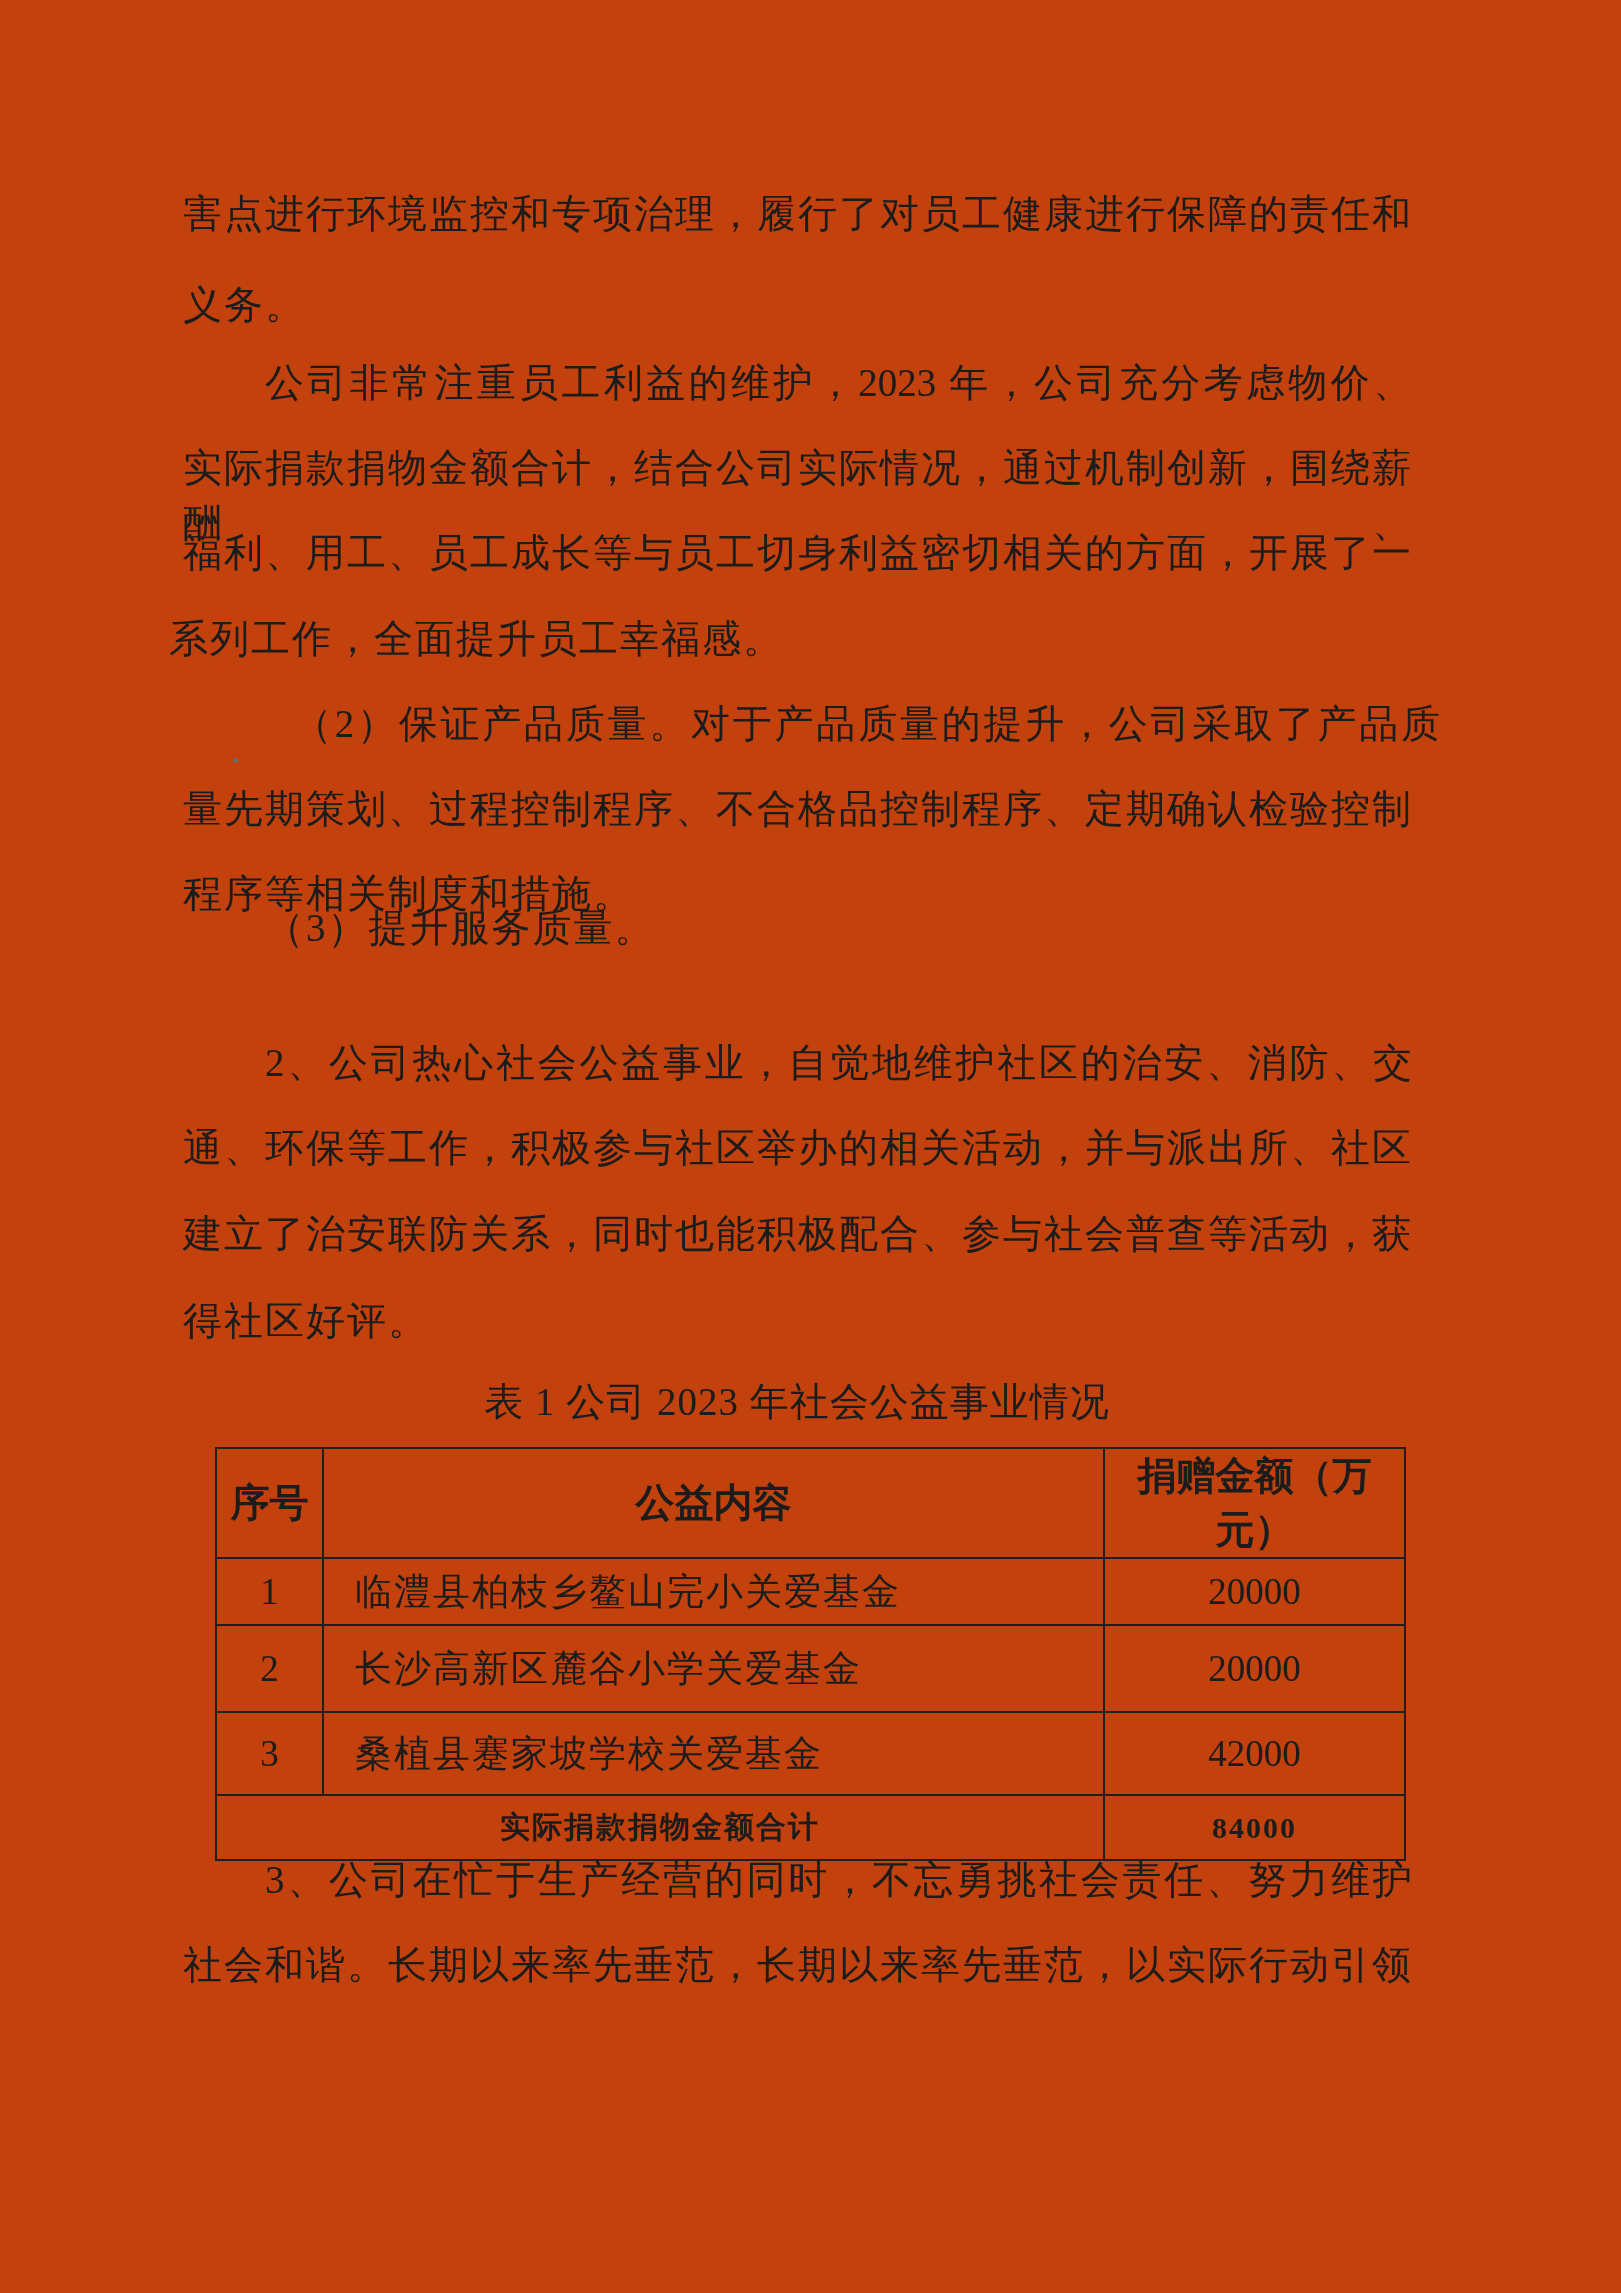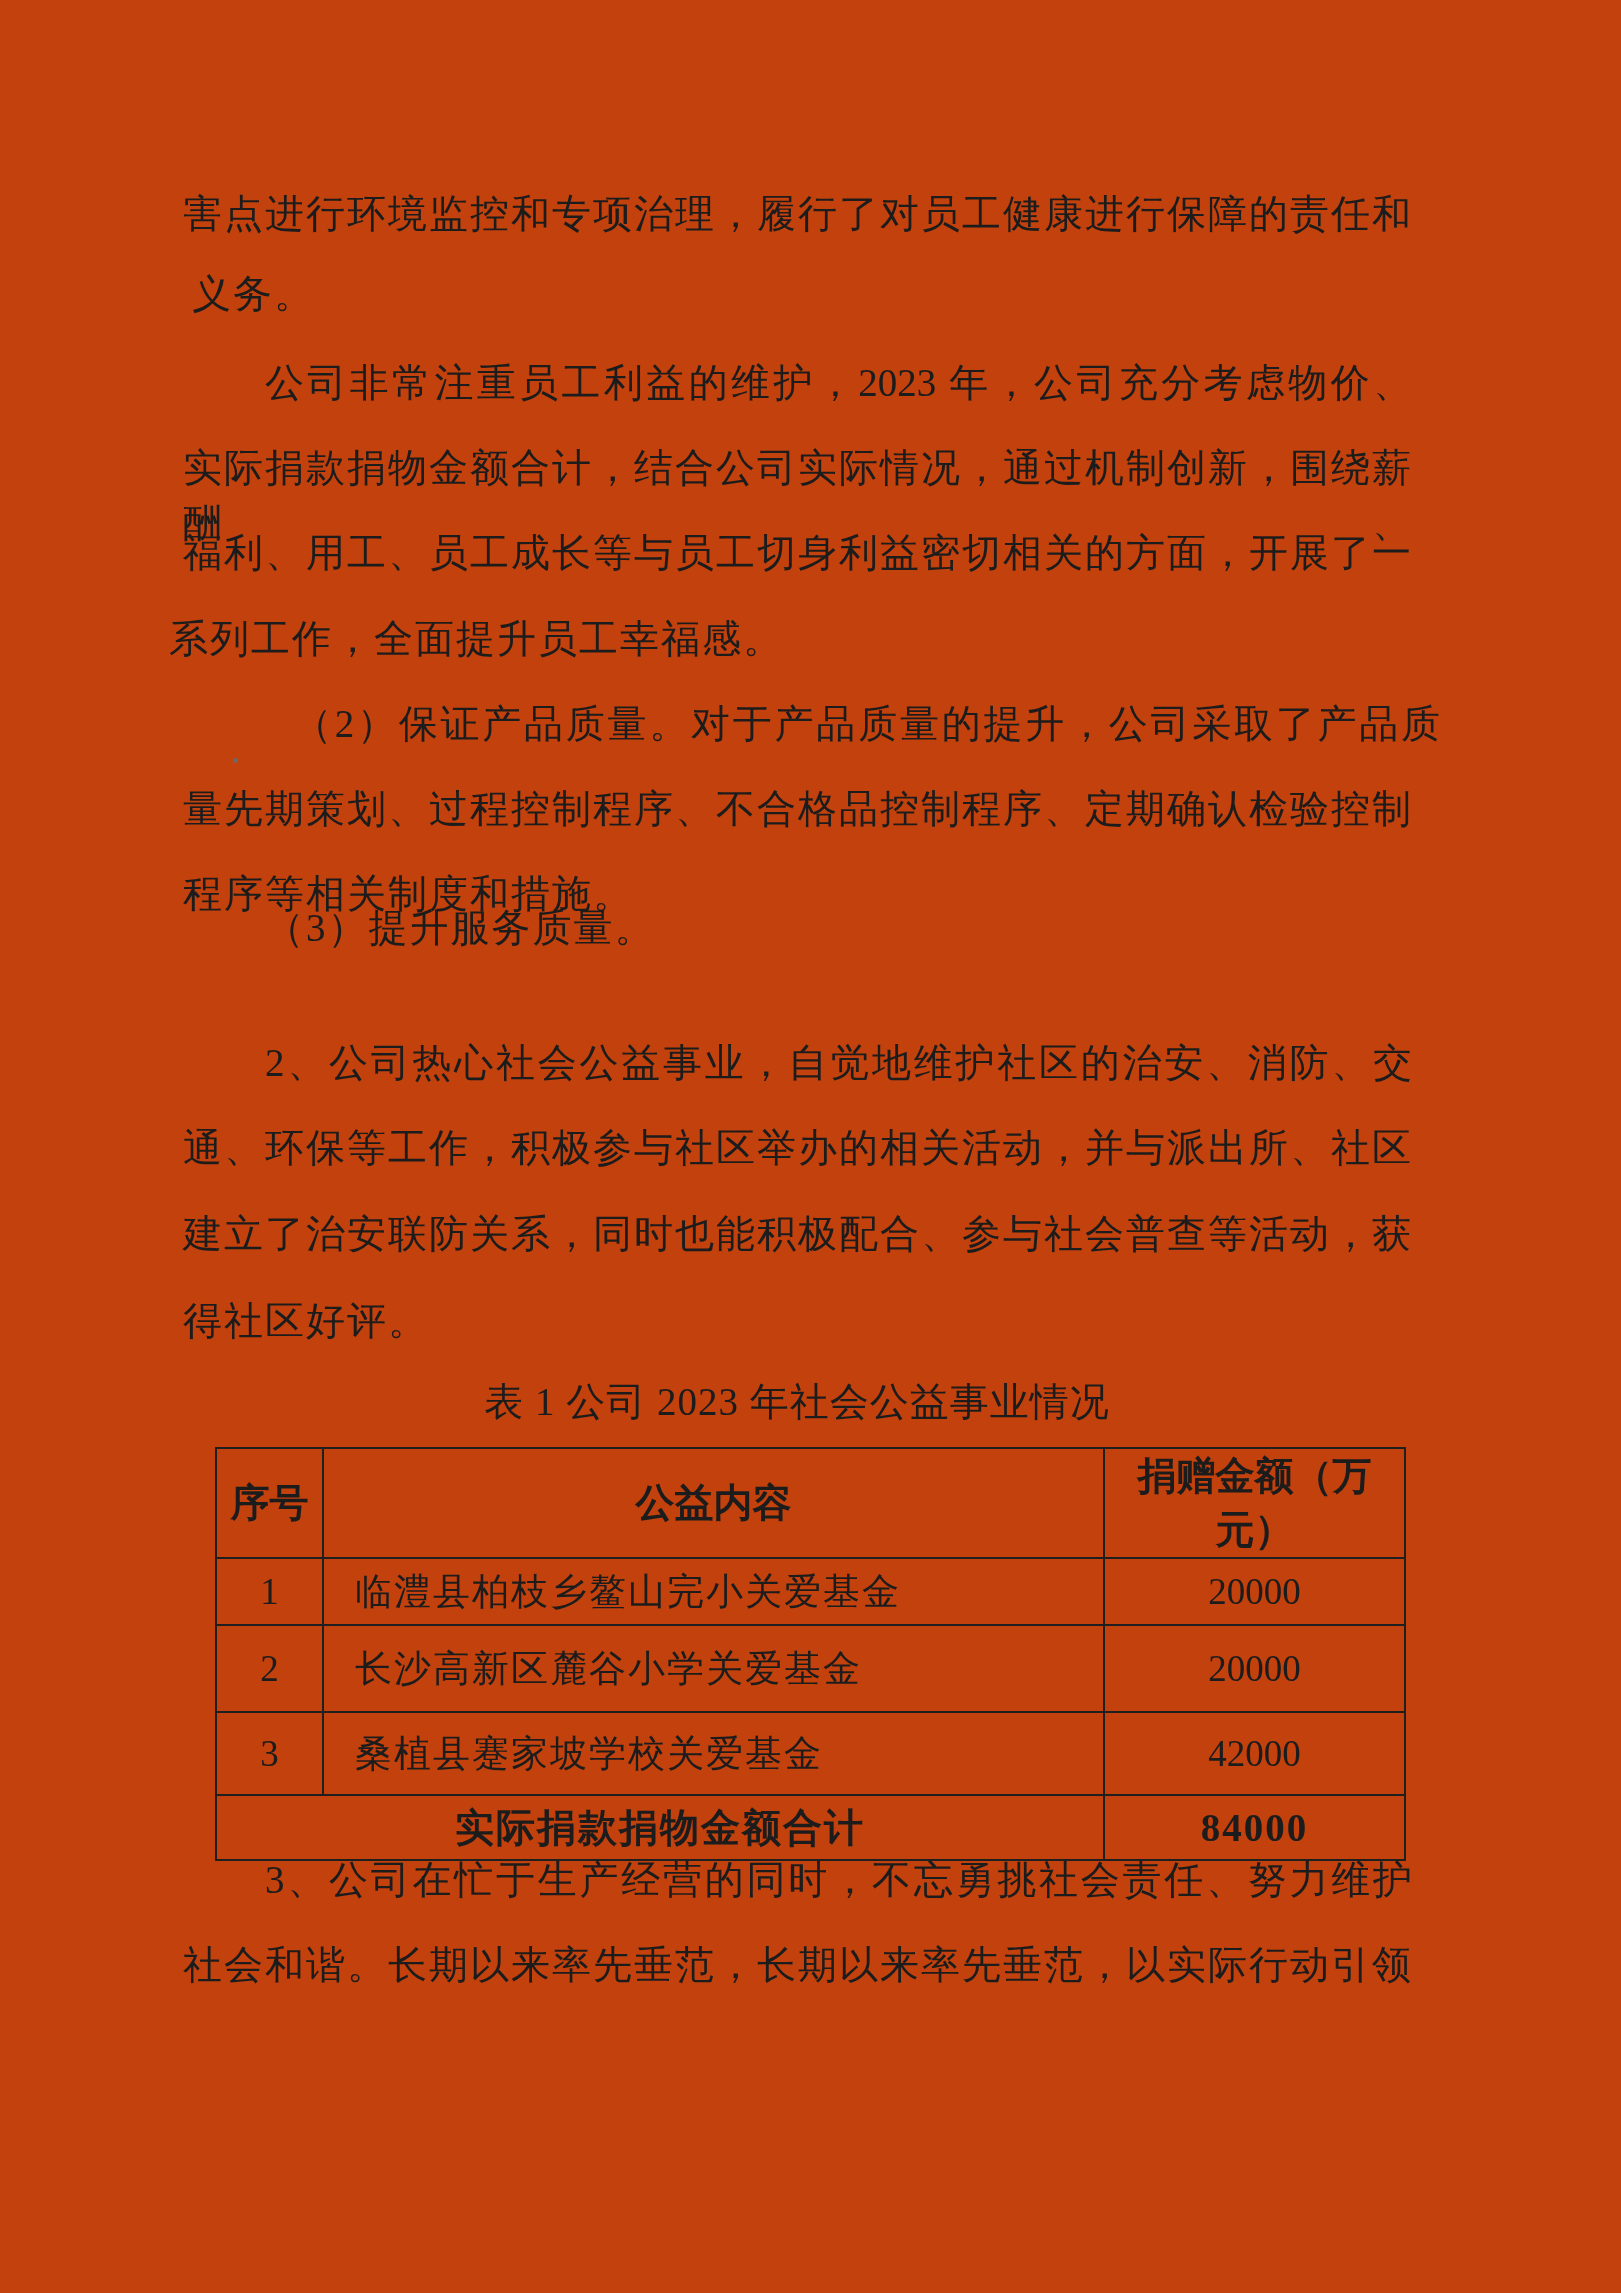--- a/index.html
+++ b/index.html
@@ -56,38 +56,38 @@
     text-align: center;
     padding: 0;
   }
   td.cell-content {
     text-align: left !important;
     padding-left: 31px !important;
     letter-spacing: 2px;
   }
   tr.total-row td {
     font-weight: bold;
-    font-size: 39px;
+    font-size: 30px;
     letter-spacing: 2px;
   }
   .artifact-dot {
     position: absolute;
     width: 4.9px;
     height: 4.9px;
     border-radius: 50%;
     background: #6a6a6a;
   }
 </style>
 </head>
 <body>
 
 <div class="page">
 
   <div class="line full" style="top:186px; left:183px; width:1228px;">害点进行环境监控和专项治理，履行了对员工健康进行保障的责任和</div>
-  <div class="line" style="top:266px; left:183px;margin-left:9px;">义务。</div>
+  <div class="line" style="top:277px; left:183px;">义务。</div>
   <div class="line full" style="top:355px; left:265px; width:1147px;">公司非常注重员工利益的维护，2023 年，公司充分考虑物价、</div>
   <div class="line full" style="top:440px; left:183px; width:1228px;">实际捐款捐物金额合计，结合公司实际情况，通过机制创新，围绕薪酬、</div>
   <div class="line full" style="top:525px; left:183px; width:1228px;">福利、用工、员工成长等与员工切身利益密切相关的方面，开展了一</div>
   <div class="line" style="top:611px; left:169px;">系列工作，全面提升员工幸福感。</div>
   <div class="line full" style="top:696px; left:265px; width:1147px;margin-left:28px;">（2）保证产品质量。对于产品质量的提升，公司采取了产品质</div>
   <div class="line full" style="top:781px; left:183px; width:1228px;">量先期策划、过程控制程序、不合格品控制程序、定期确认检验控制</div>
   <div class="line" style="top:866px; left:183px;">程序等相关制度和措施。</div>
   <div class="line" style="top:900px; left:265px;">（3）提升服务质量。</div>
   <div class="line full" style="top:1035px; left:265px; width:1147px;">2、公司热心社会公益事业，自觉地维护社区的治安、消防、交</div>
   <div class="line full" style="top:1120px; left:183px; width:1228px;">通、环保等工作，积极参与社区举办的相关活动，并与派出所、社区</div>

